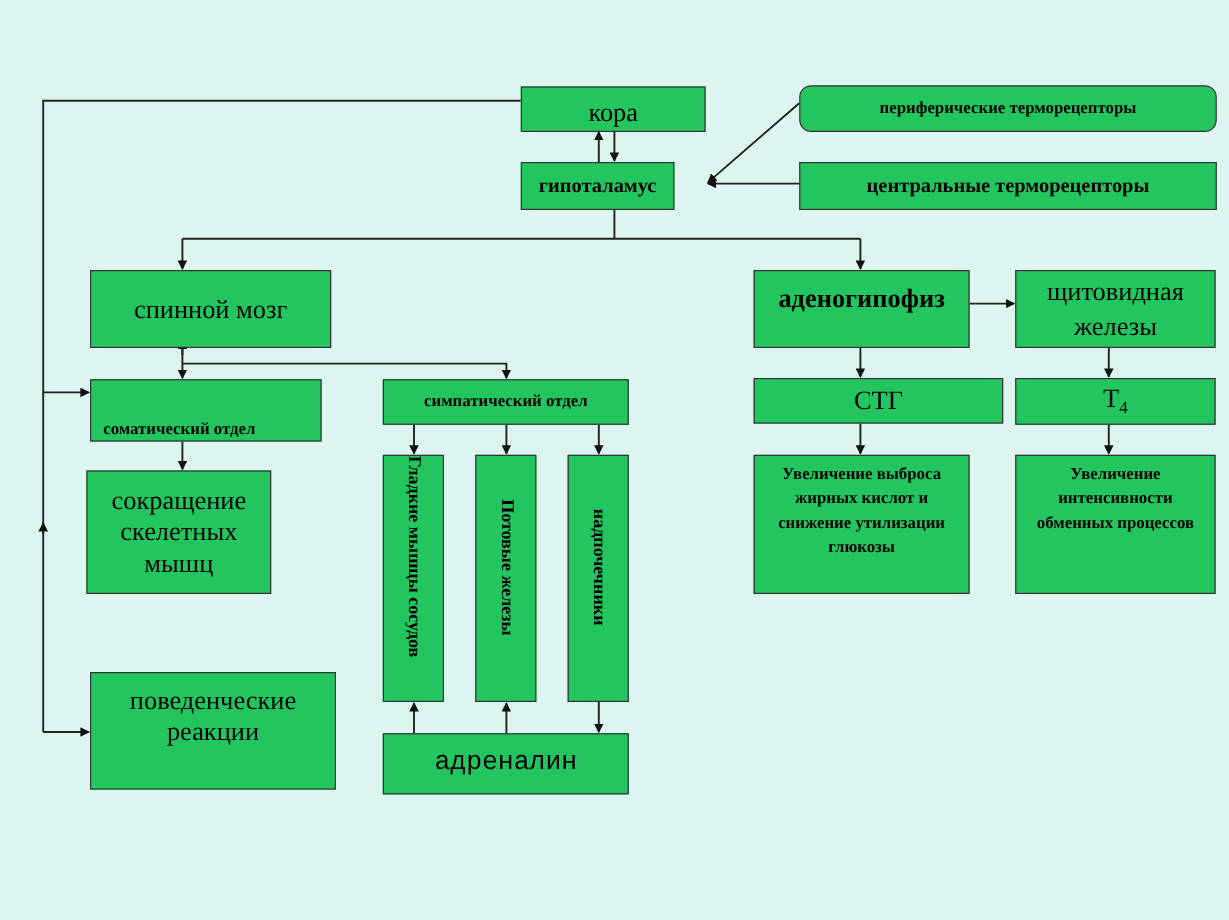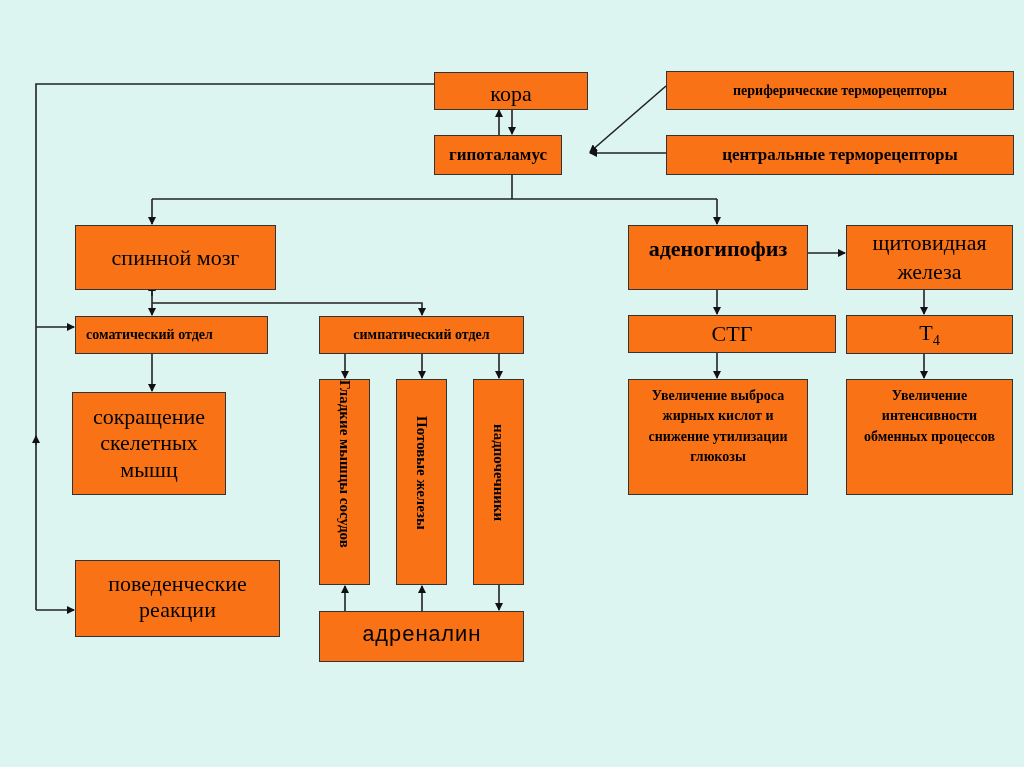--- a/index.html
+++ b/index.html
@@ -1,17 +1,17 @@
 <!DOCTYPE html>
 <html><head>
 <meta charset="utf-8">
 <style>
   html, body { margin:0; padding:0; }
   body { width:1024px; height:767px; background:#dcf5f0; position:relative; overflow:hidden; font-family:"Liberation Serif", "DejaVu Serif", serif; color:#000; }
-  .box { position:absolute; background:#f97316; border:1.5px solid #333; box-sizing:border-box; display:flex; align-items:center; justify-content:center; text-align:center; }
+  .box { position:absolute; background:#22c55e; border:1.5px solid #333; box-sizing:border-box; display:flex; align-items:center; justify-content:center; text-align:center; }
   .reg { font-size:22px; line-height:1.2; font-weight:normal; }
   .bold { font-weight:bold; font-size:14px; }
   .bold-lg { font-weight:bold; font-size:17px; }
   .vert { writing-mode:vertical-rl; font-weight:bold; font-size:15px; }
   svg.lines { position:absolute; left:0; top:0; }
   sub { font-size:65%; }
 </style>
 </head>
 <body>
 
@@ -62,45 +62,45 @@
 </svg>
 
 <div class="box reg" style="left:434px;top:72px;width:154px;height:38px;padding-top:6px;">
   <span>кора</span>
 </div>
 
 <div class="box bold-lg" style="left:434px;top:135px;width:128px;height:40px;">
   <span>гипоталамус</span>
 </div>
 
-<div class="box bold" style="left:666px;top:71px;width:348px;height:39px;">
+<div class="box bold" style="left:666px;top:71px;width:348px;height:39px;border-radius:10px;">
   <span>периферические терморецепторы</span>
 </div>
 
 <div class="box bold-lg" style="left:666px;top:135px;width:348px;height:40px;">
   <span>центральные терморецепторы</span>
 </div>
 
 <div class="box reg" style="left:75px;top:225px;width:201px;height:65px;padding:0 30px;line-height:1.5;">
   <span>спинной мозг</span>
 </div>
 
-<div class="box bold" style="left:75px;top:316px;width:193px;height:38px;justify-content:flex-start;padding-left:10px;">
+<div class="box bold" style="left:75px;top:316px;width:193px;height:52px;justify-content:flex-start;padding-left:10px;align-items:flex-end;">
   <span>соматический отдел</span>
 </div>
 
 <div class="box bold" style="left:319px;top:316px;width:205px;height:38px;">
   <span>симпатический отдел</span>
 </div>
 
 <div class="box reg" style="left:72px;top:392px;width:154px;height:103px;padding:0 28px;">
   <span>сокращение скелетных мышц</span>
 </div>
 
-<div class="box reg" style="left:75px;top:560px;width:205px;height:77px;padding:0 12px;align-items:flex-start;padding-top:10px;">
+<div class="box reg" style="left:75px;top:560px;width:205px;height:98px;padding:0 12px;align-items:flex-start;padding-top:10px;">
   <span>поведенческие реакции</span>
 </div>
 
 <div class="box" style="left:319px;top:379px;width:51px;height:206px;align-items:flex-start;">
   <span class="vert">Гладкие мышцы сосудов</span>
 </div>
 
 <div class="box" style="left:396px;top:379px;width:51px;height:206px;align-items:flex-start;padding-top:36px;">
   <span class="vert">Потовые железы</span>
 </div>
@@ -111,21 +111,21 @@
 
 <div class="box reg" style="left:319px;top:611px;width:205px;height:51px;font-family:Liberation Mono, monospace;">
   <span>адреналин</span>
 </div>
 
 <div class="box reg" style="left:628px;top:225px;width:180px;height:65px;align-items:flex-start;padding-top:10px;font-weight:bold;">
   <span>аденогипофиз</span>
 </div>
 
 <div class="box reg" style="left:846px;top:225px;width:167px;height:65px;padding:0 12px;line-height:1.3;">
-  <span>щитовидная железа</span>
+  <span>щитовидная железы</span>
 </div>
 
 <div class="box reg" style="left:628px;top:315px;width:208px;height:38px;">
   <span>СТГ</span>
 </div>
 
 <div class="box reg" style="left:846px;top:315px;width:167px;height:39px;">
   <span><span>T</span><sub>4</sub></span>
 </div>
 

